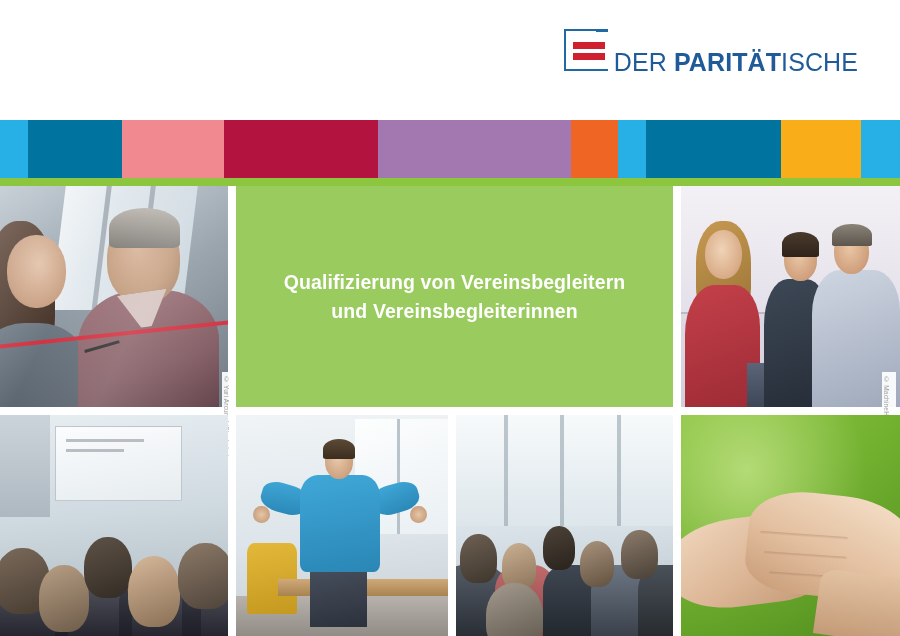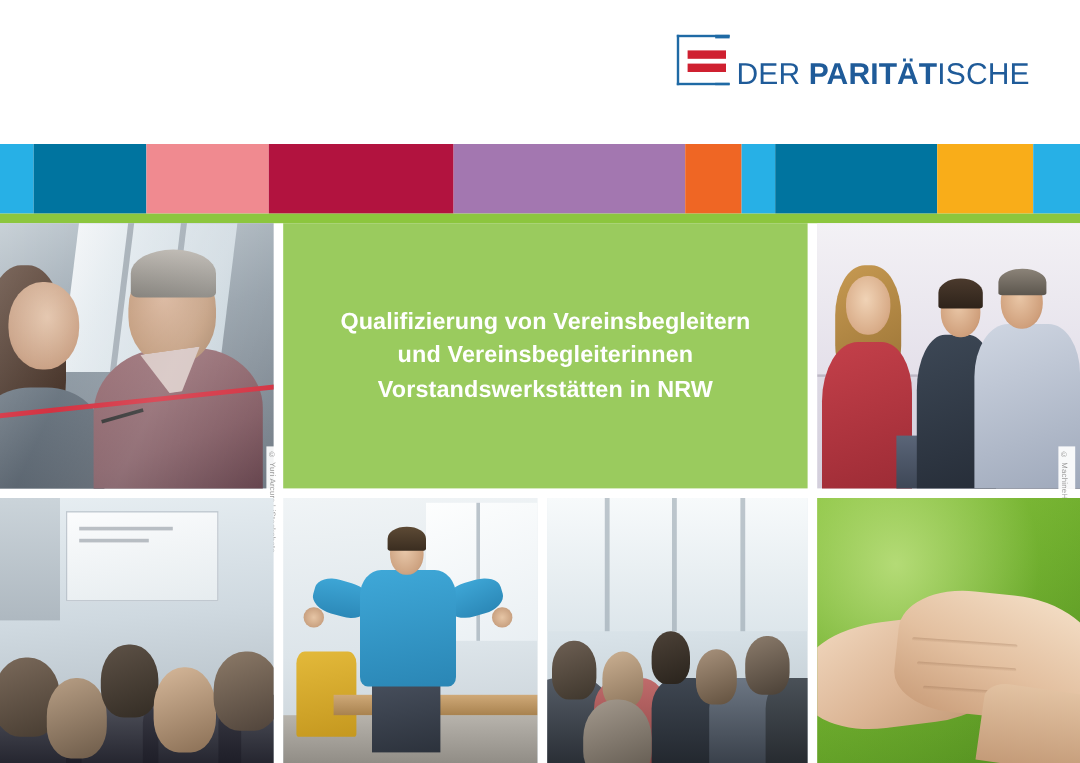--- a/index.html
+++ b/index.html
@@ -451,21 +451,20 @@
       <div class="glass-sheen"></div>
     </div>
 
     <div class="credit-strip" style="left:222px; top:186px; width:14px; height:221px;"></div>
     <div class="credit" style="left:223px; top:190px; color:#9b9b9b;">© Yuri Arcurs | iStockphoto</div>
 
     <div class="title-block">
       <div class="title">
         <span class="line">Qualifizierung von Vereinsbegleitern</span>
         <span class="line">und Vereinsbegleiterinnen</span>
-        <span class="line">Vorstandswerkstätten in NRW</span>
       </div>
     </div>
 
     <div class="photo ph-right">
       <div class="wall"></div>
       <div class="floorline"></div>
       <div class="w-hair"></div>
       <div class="w-head"></div>
       <div class="w-body"></div>
       <div class="legs"></div>

